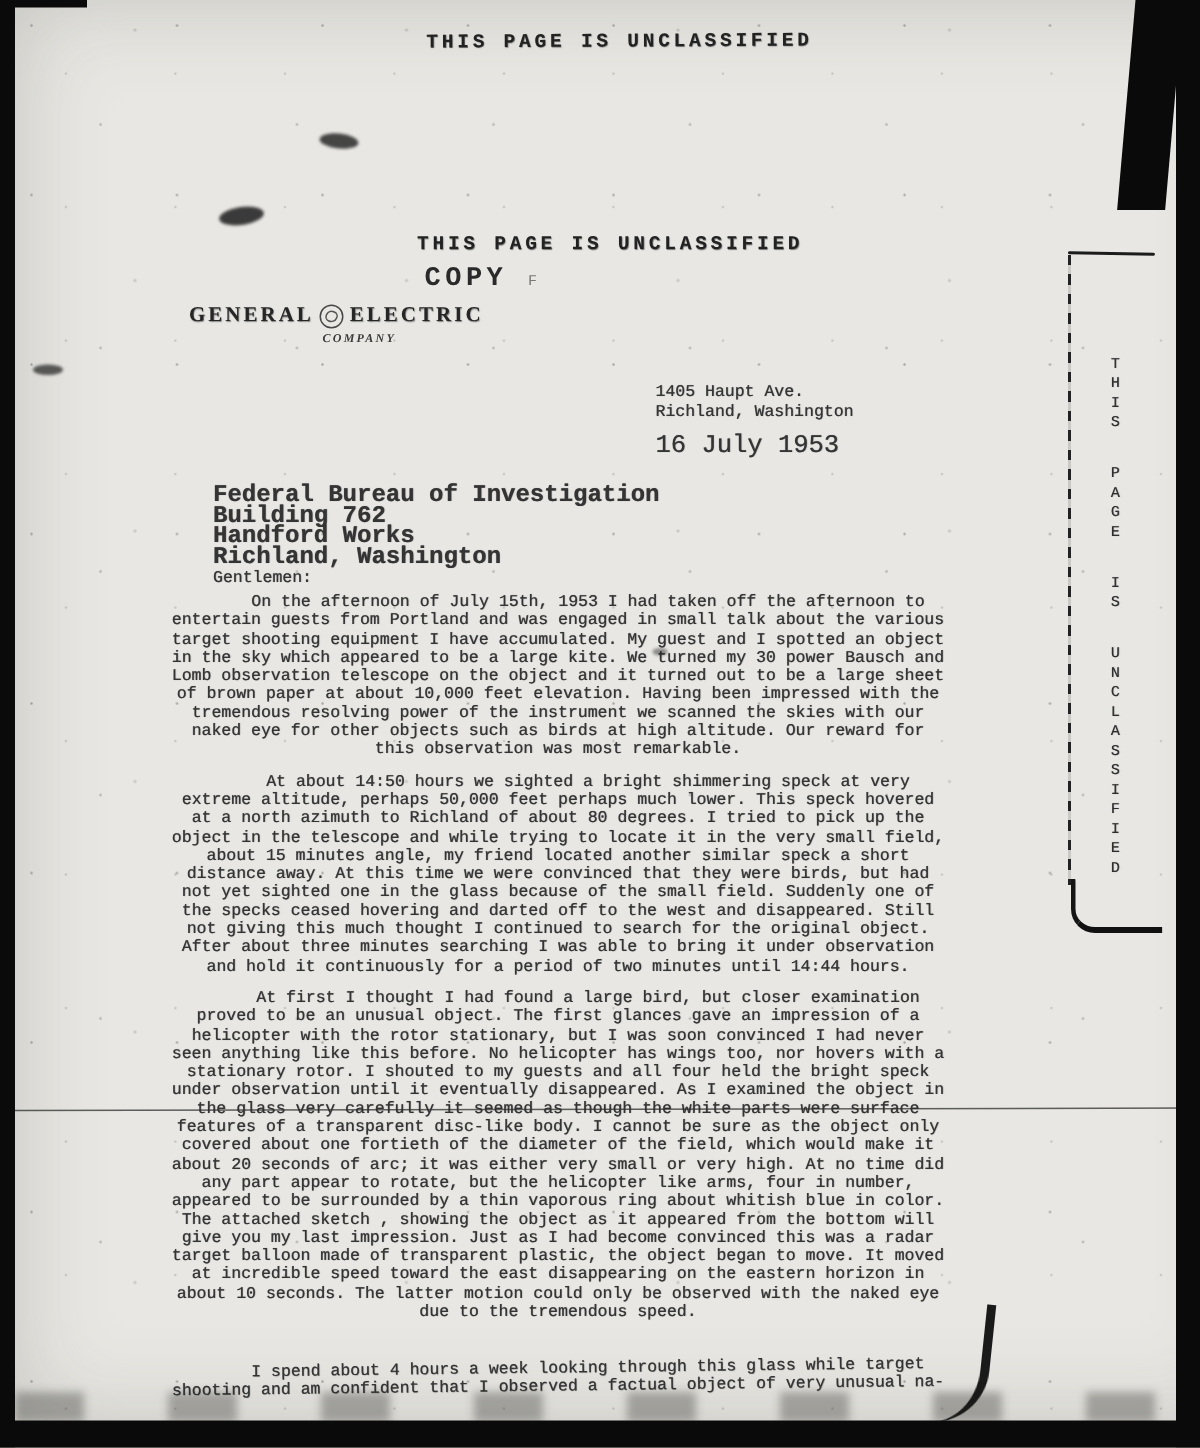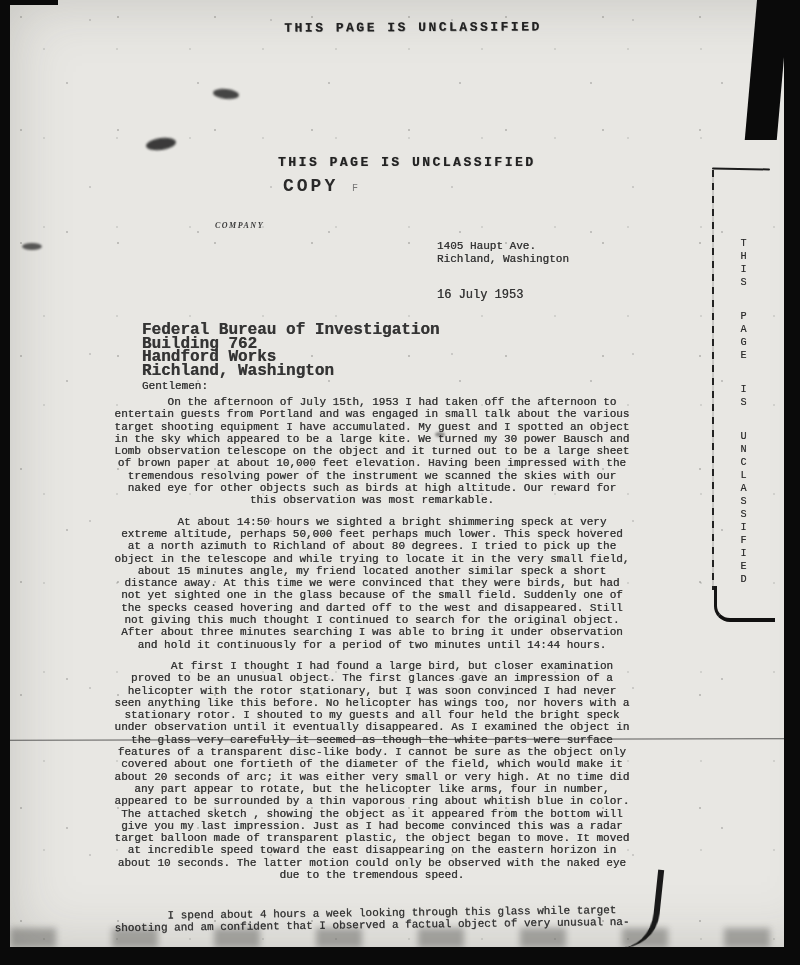--- a/index.html
+++ b/index.html
@@ -39,22 +39,22 @@
     font-family:"Liberation Serif","DejaVu Serif",serif;font-weight:bold;
     font-size:14px;letter-spacing:2px;color:#262626;
     text-shadow:.4px .4px .8px rgba(0,0,0,.45);}
   .ge-circle{width:14px;height:14px;border:1.6px solid #2c2c2c;border-radius:50%;
     display:inline-block;position:relative;opacity:.85;}
   .ge-circle::after{content:"";position:absolute;left:3px;top:3px;width:6px;height:6px;
     border:1px solid #3a3a3a;border-radius:50% 40% 55% 45%;transform:rotate(24deg);}
   .letterhead-sub{left:205px;top:221px;font-family:"Liberation Serif","DejaVu Serif",serif;
     font-weight:bold;font-size:8px;letter-spacing:1.5px;color:#3b3b3b;font-style:italic;}
 
-  .sender{left:427px;top:240px;font-size:11px;line-height:13px;}
-  .dateline{left:427px;top:288px;font-size:12px;}
+  .sender{left:427px;top:256px;font-size:11px;line-height:13px;}
+  .dateline{left:427px;top:288px;font-size:17px;}
   .recipient{left:132px;top:324px;font-size:16px;line-height:13.5px;font-weight:bold;}
   .salutation{left:132px;top:380px;font-size:11px;}
 
   .body-text{left:103px;top:396px;width:518px;font-size:11px;line-height:12.3px;
     text-align:center;}
   .body-text p{margin:0 0 9px 0;text-indent:40px;}
   .body-text p:last-child{margin-top:26px;transform:rotate(-.7deg);}
 
   .v-strip{left:728px;top:238px;height:360px;
     writing-mode:vertical-lr;text-orientation:upright;
@@ -101,20 +101,25 @@
 
   <div class="abs stamp typed hdr-top">THIS PAGE IS UNCLASSIFIED</div>
 
   <div class="abs stamp typed hdr-mid">THIS PAGE IS UNCLASSIFIED</div>
 
   <div class="abs copy-stamp">
     <span>COPY</span>
     <span class="copy-suffix">F</span>
   </div>
 
+  <div class="abs letterhead">
+    <span>GENERAL</span>
+    <span class="ge-circle"></span>
+    <span>ELECTRIC</span>
+  </div>
   <div class="abs letterhead-sub">COMPANY</div>
 
   <div class="abs typed sender">
     <div>1405 Haupt Ave.</div>
     <div>Richland, Washington</div>
   </div>
   <div class="abs typed dateline">16 July 1953</div>
 
   <div class="abs typed recipient">
     <div>Federal Bureau of Investigation</div>

